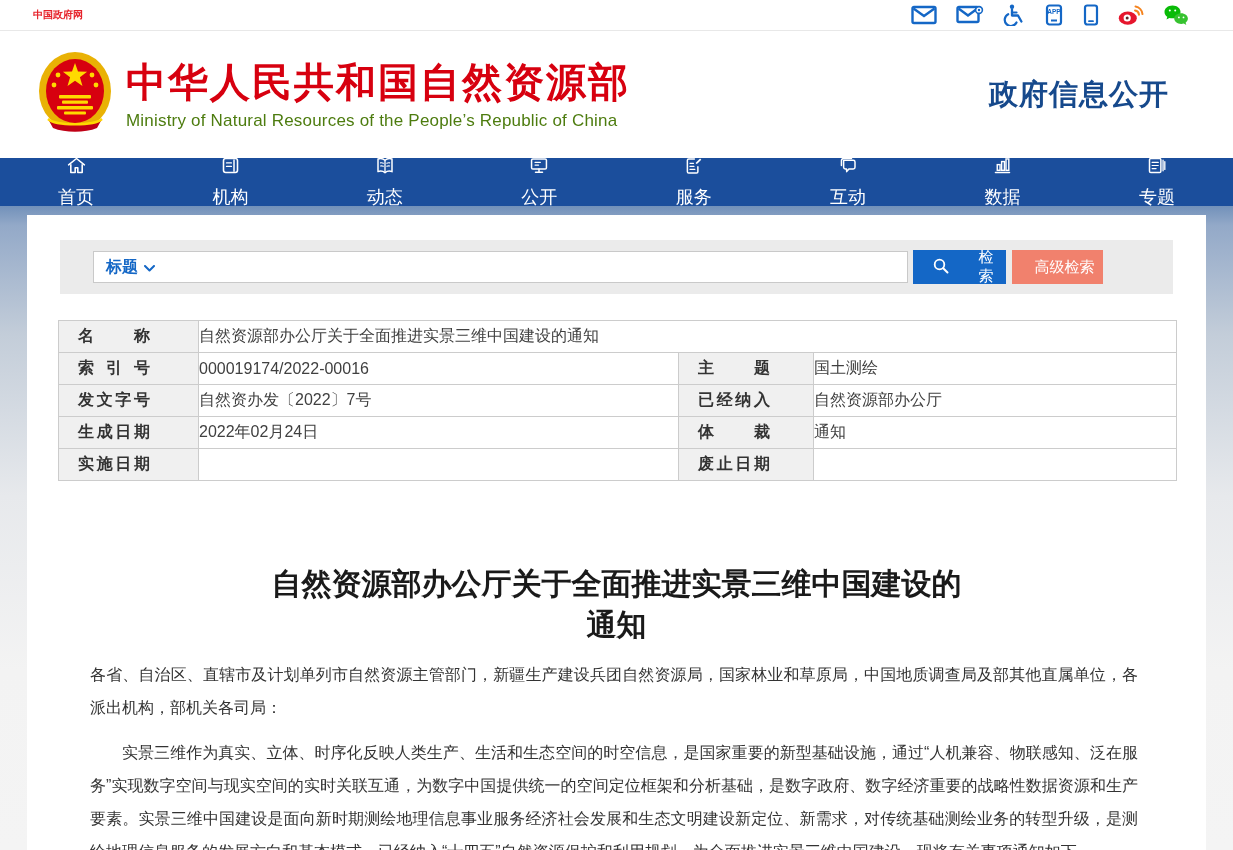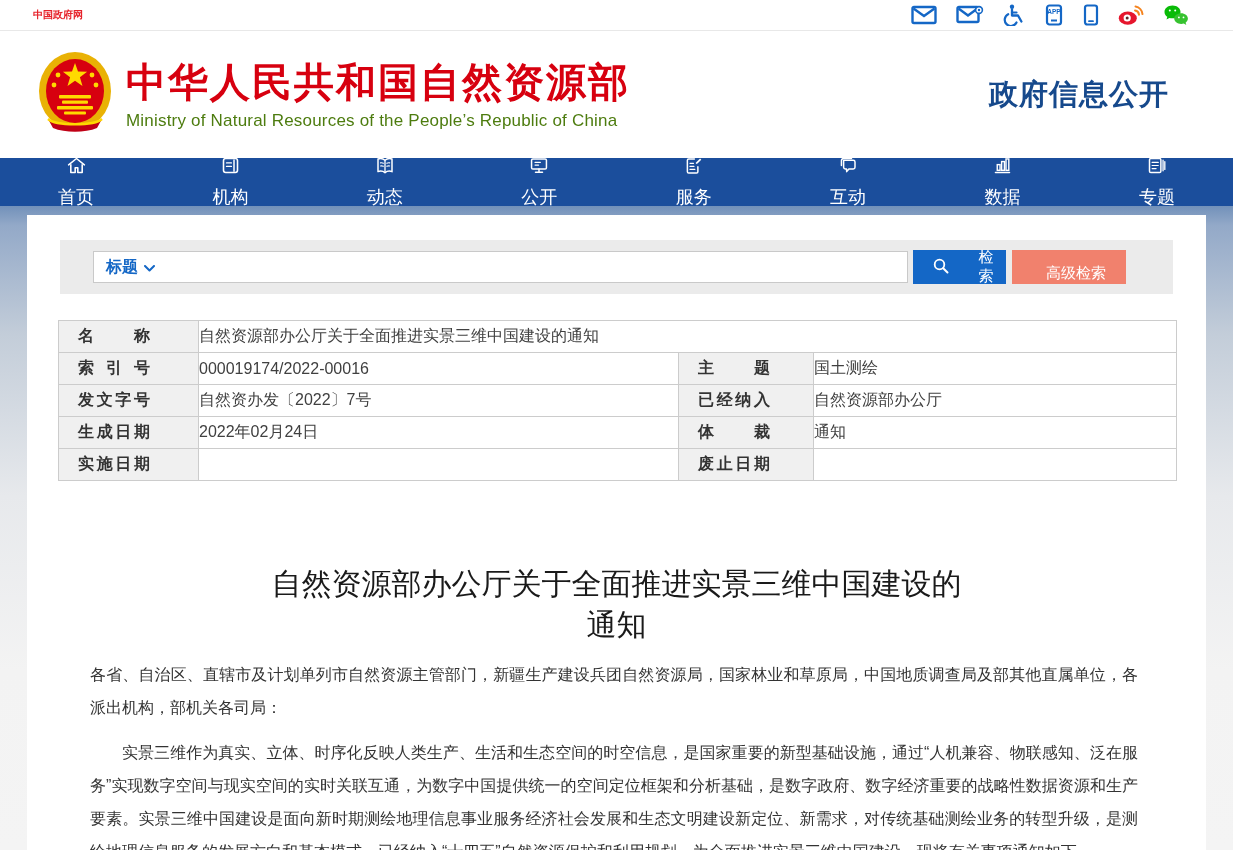--- a/index.html
+++ b/index.html
@@ -49,37 +49,37 @@
     color:#1467c6;font-size:16px;font-weight:bold;cursor:pointer;
   }
   .free-input{flex:1;border:none;outline:none;height:100%;font-size:14px;background:transparent;}
   .btn{
     height:34px;border:none;color:#fff;font-size:15px;cursor:pointer;
     display:inline-flex;align-items:center;justify-content:center;gap:23px;
     font-family:inherit;
     padding-left:20px;
   }
   .btn-search{width:93px;background:#1467c6;margin-left:5px;}
-  .btn-adv{width:114px;background:#f1816d;margin-left:6px;align-items:flex-end;}
+  .btn-adv{width:91px;background:#f1816d;margin-left:6px;}
   table.doc{
     margin:26px 31px 0;border-collapse:collapse;width:1118px;table-layout:fixed;
     font-size:16px;color:#404040;
   }
   table.doc td{border:1px solid #ccc;height:31px;padding:0;}
   td.lbl{background:#f0f0f0;}
   td.lbl .jlbl{
     display:inline-block;width:72px;margin-left:19px;
     font-weight:bold;color:#333;
     text-align:justify;text-align-last:justify;
   }
   td.val{padding-left:28px;}
   col.c1{width:140px;}col.c2{width:480px;}col.c3{width:135px;}col.c4{width:363px;}
   .art-title{
     margin:82px auto 0;max-width:750px;text-align:center;
-    font-size:30px;font-weight:normal;color:#1a1a1a;line-height:41px;
+    font-size:30px;font-weight:bold;color:#1a1a1a;line-height:41px;
   }
   .article{
     margin-top:13px;padding:0 56px 0 51px;
     font-size:16px;color:#333;line-height:33px;text-align:justify;
   }
   .article p{margin:12px;}
   .article p.indent{text-indent:2em;}
 </style>
 </head>
 <body>

